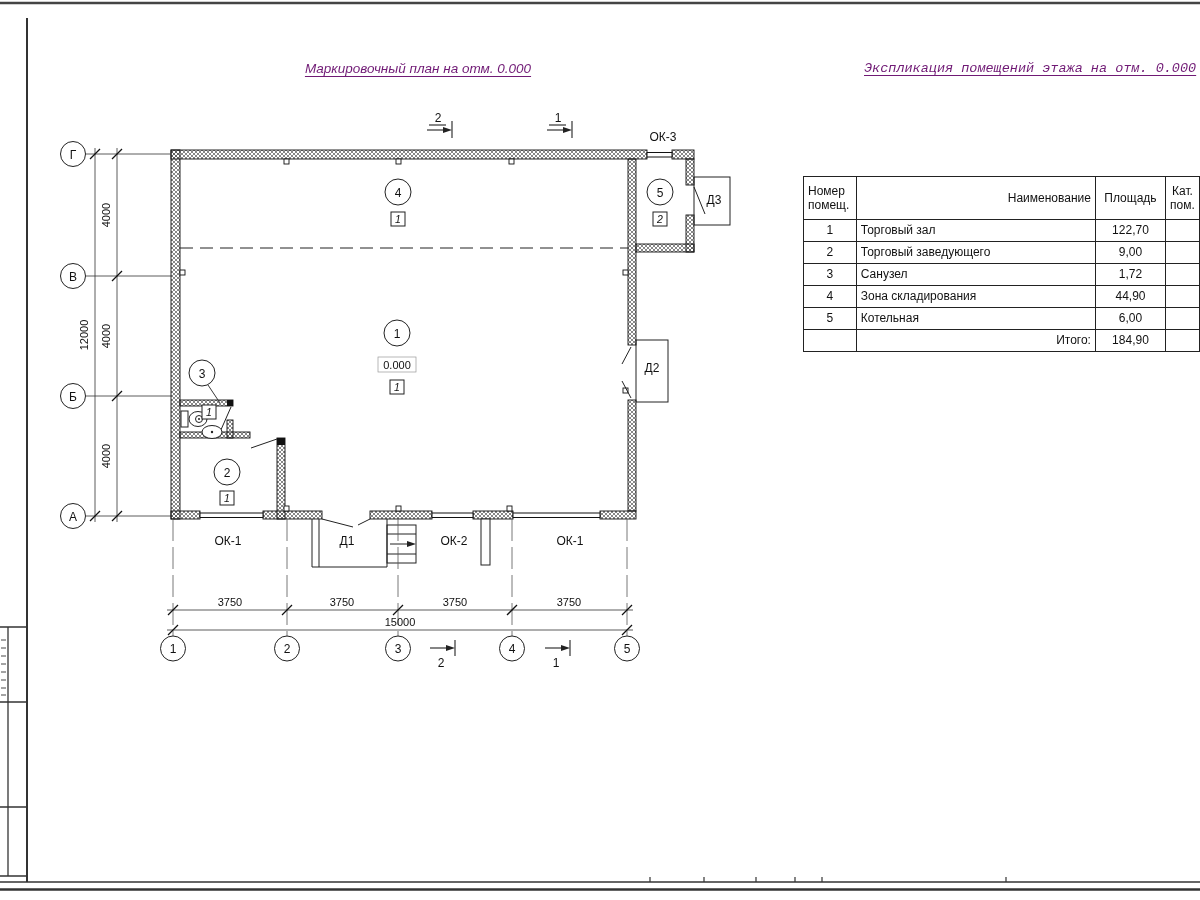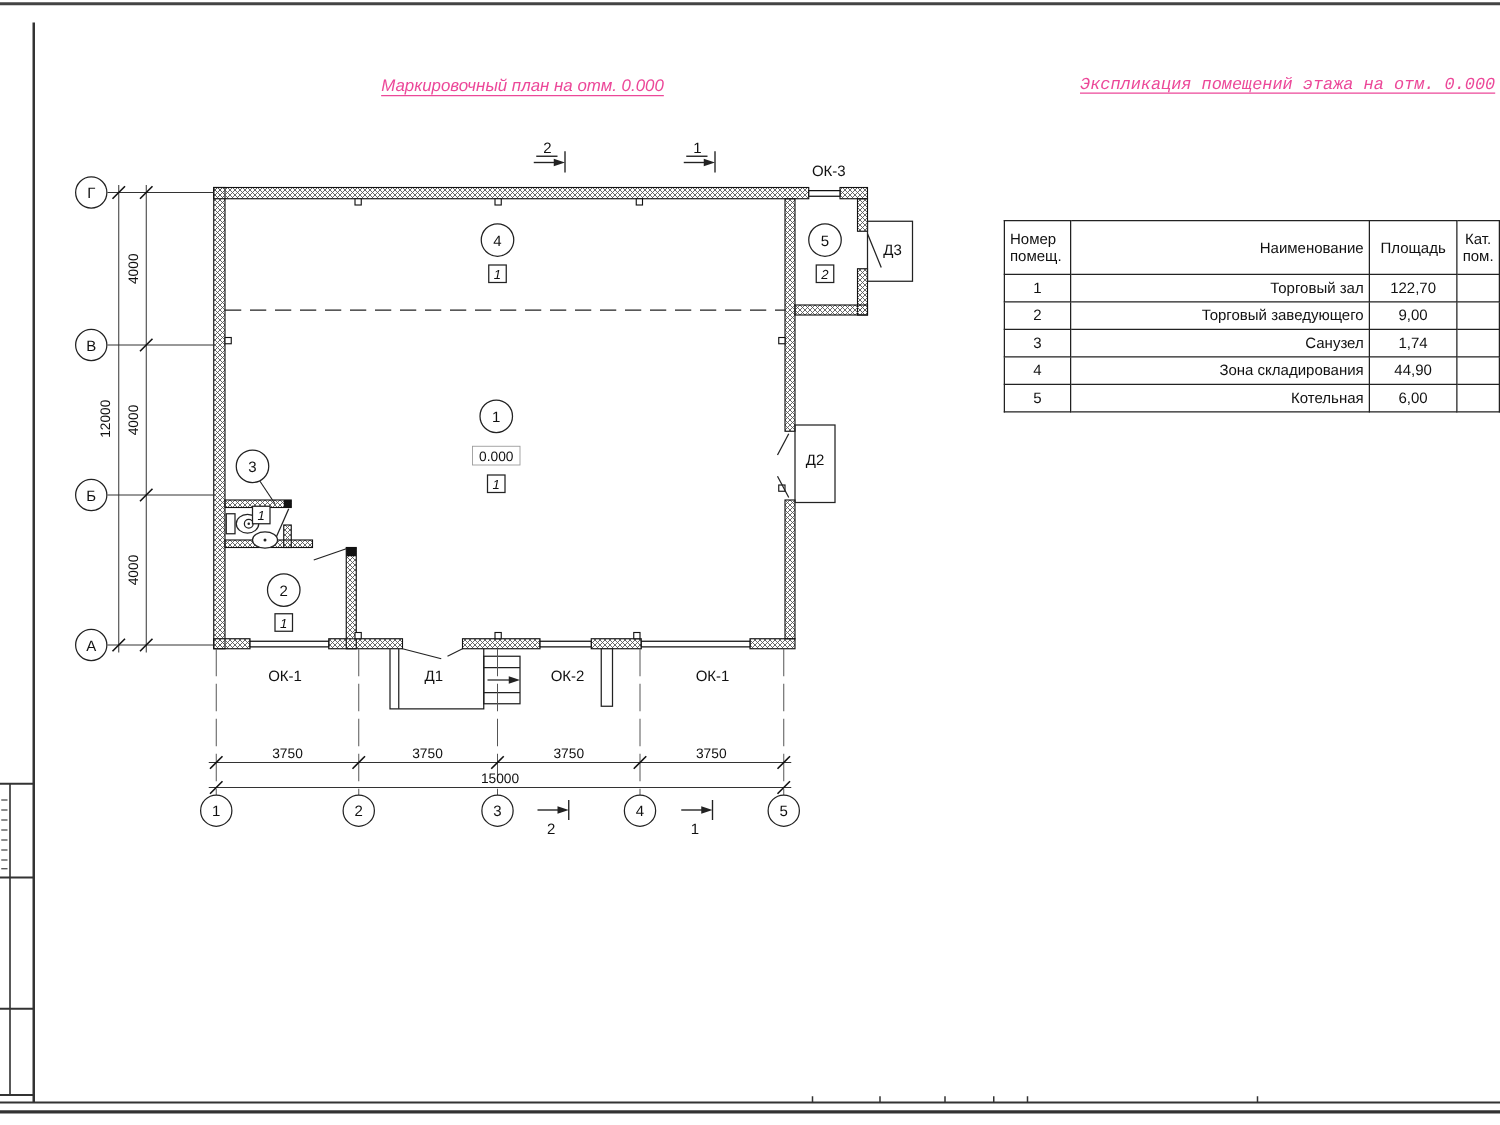--- a/index.html
+++ b/index.html
@@ -1,30 +1,30 @@
 <!DOCTYPE html>
 <html><head>
 <meta charset="utf-8">
 <style>
   html,body{margin:0;padding:0;background:#fff;}
   body{width:1200px;height:900px;position:relative;overflow:hidden;
        font-family:"Liberation Sans",sans-serif;color:#111;}
-  .title{position:absolute;top:61px;font-style:italic;font-size:13.5px;color:#ec4899;
+  .title{position:absolute;top:61px;font-style:italic;font-size:13.5px;color:#701a75;
          text-decoration:underline;text-underline-offset:3px;white-space:nowrap;text-align:center;}
   #title-plan{left:300px;width:236px;}
   #title-expl{left:864px;width:330px;font-family:Liberation Mono, monospace;}
   svg{position:absolute;left:0;top:0;}
   
   .expl{position:absolute;left:803px;top:152px;border-collapse:collapse;table-layout:fixed;margin-top:24px;}
   .expl th,.expl td{border:1.5px solid #222;font-size:12px;font-weight:400;color:#111;
        padding:0 4px;overflow:hidden;line-height:1.2;}
   .expl th{height:42px;}
   .expl td{height:21px;}
   .c-num{width:44px;text-align:center;}
-  .c-name{width:241px;text-align:right;}
+  .c-name{width:241px;text-align:left;}
   .c-area{width:62px;text-align:center;}
   .c-cat{width:25px;text-align:center;padding:0 2px;}
   .expl th.c-num{text-align:left;}
   .expl th.c-name{text-align:right;}
   .expl th.c-area{text-align:center;padding:0 2px;}
   .total-label{text-align:right;}
   
   .t12{font:12px "Liberation Sans",sans-serif;fill:#111;}
   .t11{font:11px "Liberation Sans",sans-serif;fill:#111;}
   .ti10{font:italic 10.5px "Liberation Sans",sans-serif;fill:#111;}
@@ -52,33 +52,39 @@
   </tr>
   <tr>
     <td class="c-num">2</td>
     <td class="c-name">Торговый заведующего</td>
     <td class="c-area">9,00</td>
     <td class="c-cat"></td>
   </tr>
   <tr>
     <td class="c-num">3</td>
     <td class="c-name">Санузел</td>
-    <td class="c-area">1,74</td>
+    <td class="c-area">1,72</td>
     <td class="c-cat"></td>
   </tr>
   <tr>
     <td class="c-num">4</td>
     <td class="c-name">Зона складирования</td>
     <td class="c-area">44,90</td>
     <td class="c-cat"></td>
   </tr>
   <tr>
     <td class="c-num">5</td>
     <td class="c-name">Котельная</td>
     <td class="c-area">6,00</td>
+    <td class="c-cat"></td>
+  </tr>
+  <tr style="height:22px;">
+    <td class="c-num"></td>
+    <td class="c-name total-label">Итого:</td>
+    <td class="c-area">184,90</td>
     <td class="c-cat"></td>
   </tr>
 </tbody>
   </table>
 
 <svg width="1200" height="900" viewBox="0 0 1200 900">
   <defs>
     <pattern id="hatch" patternUnits="userSpaceOnUse" width="4" height="4">
       <path d="M0,4 L4,0 M0,0 L4,4" stroke="#555" stroke-width="0.7"></path>
     </pattern>

